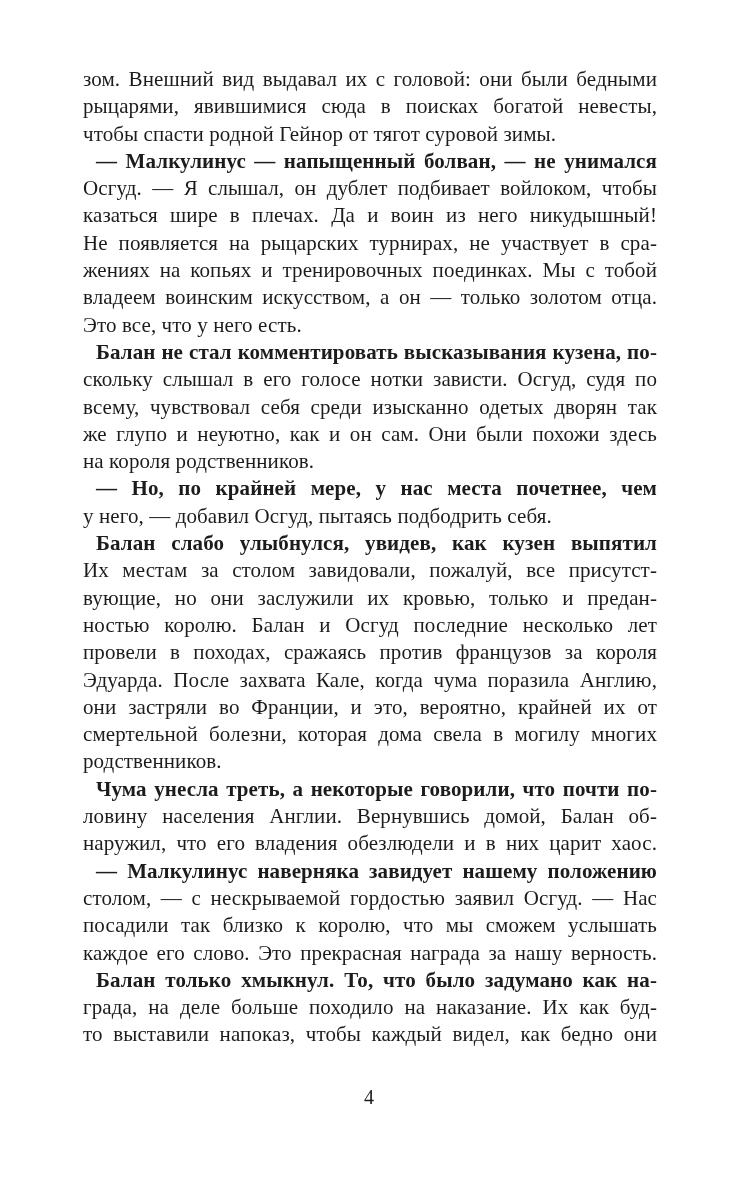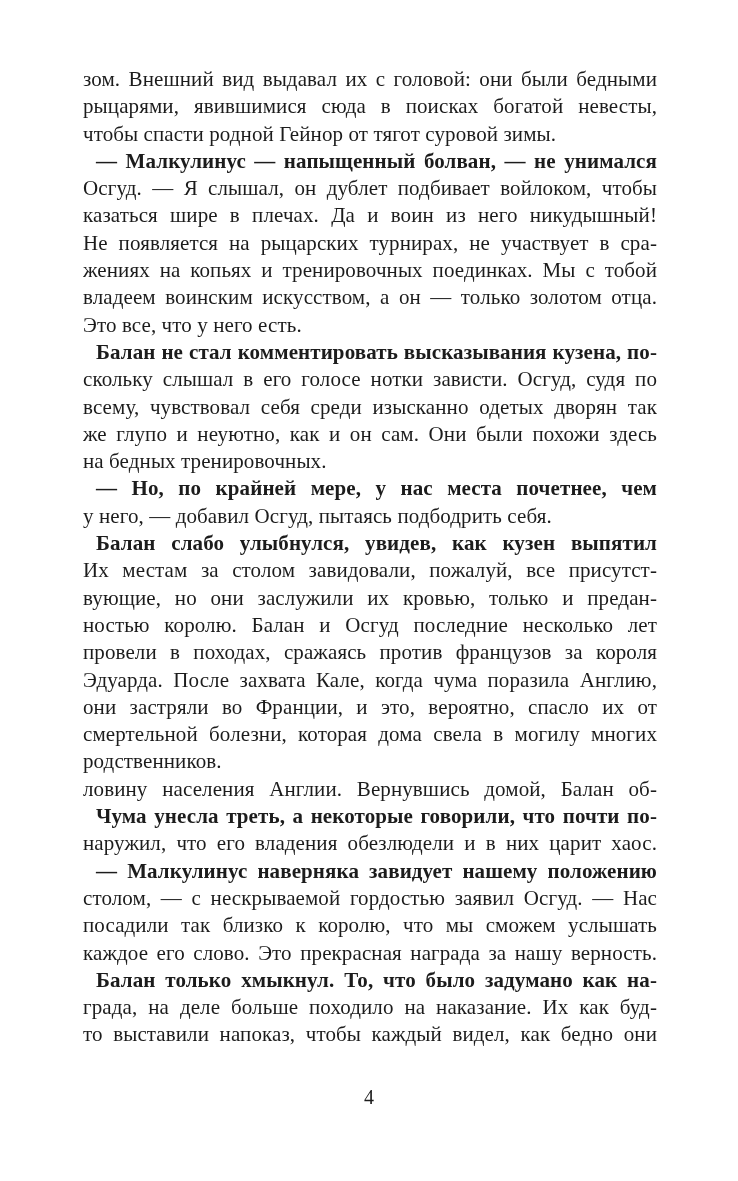--- a/index.html
+++ b/index.html
@@ -61,34 +61,34 @@
     <div class="line">Осгуд. — Я слышал, он дублет подбивает войлоком, чтобы</div>
     <div class="line">казаться шире в плечах. Да и воин из него никудышный!</div>
     <div class="line">Не появляется на рыцарских турнирах, не участвует в сра-</div>
     <div class="line">жениях на копьях и тренировочных поединках. Мы с тобой</div>
     <div class="line">владеем воинским искусством, а он — только золотом отца.</div>
     <div class="line noJustify">Это все, что у него есть.</div>
     <div class="line indent">Балан не стал комментировать высказывания кузена, по-</div>
     <div class="line">скольку слышал в его голосе нотки зависти. Осгуд, судя по</div>
     <div class="line">всему, чувствовал себя среди изысканно одетых дворян так</div>
     <div class="line">же глупо и неуютно, как и он сам. Они были похожи здесь</div>
-    <div class="line noJustify">на бедных тренировочных.</div>
+    <div class="line noJustify">на короля родственников.</div>
     <div class="line indent">— Но, по крайней мере, у нас места почетнее, чем</div>
     <div class="line noJustify">у него, — добавил Осгуд, пытаясь подбодрить себя.</div>
     <div class="line indent">Балан слабо улыбнулся, увидев, как кузен выпятил грудь.</div>
     <div class="line">Их местам за столом завидовали, пожалуй, все присутст-</div>
     <div class="line">вующие, но они заслужили их кровью, только и предан-</div>
     <div class="line">ностью королю. Балан и Осгуд последние несколько лет</div>
     <div class="line">провели в походах, сражаясь против французов за короля</div>
     <div class="line">Эдуарда. После захвата Кале, когда чума поразила Англию,</div>
-    <div class="line">они застряли во Франции, и это, вероятно, спасло их от</div>
+    <div class="line">они застряли во Франции, и это, вероятно, крайней их от</div>
     <div class="line">смертельной болезни, которая дома свела в могилу многих</div>
     <div class="line noJustify">родственников.</div>
+    <div class="line indent">Чума унесла треть, а некоторые говорили, что почти по-</div>
     <div class="line">ловину населения Англии. Вернувшись домой, Балан об-</div>
-    <div class="line indent">Чума унесла треть, а некоторые говорили, что почти по-</div>
     <div class="line">наружил, что его владения обезлюдели и в них царит хаос.</div>
     <div class="line indent">— Малкулинус наверняка завидует нашему положению за</div>
     <div class="line">столом, — с нескрываемой гордостью заявил Осгуд. — Нас</div>
     <div class="line">посадили так близко к королю, что мы сможем услышать</div>
     <div class="line">каждое его слово. Это прекрасная награда за нашу верность.</div>
     <div class="line indent">Балан только хмыкнул. То, что было задумано как на-</div>
     <div class="line">града, на деле больше походило на наказание. Их как буд-</div>
     <div class="line">то выставили напоказ, чтобы каждый видел, как бедно они</div>
   </div>
 

